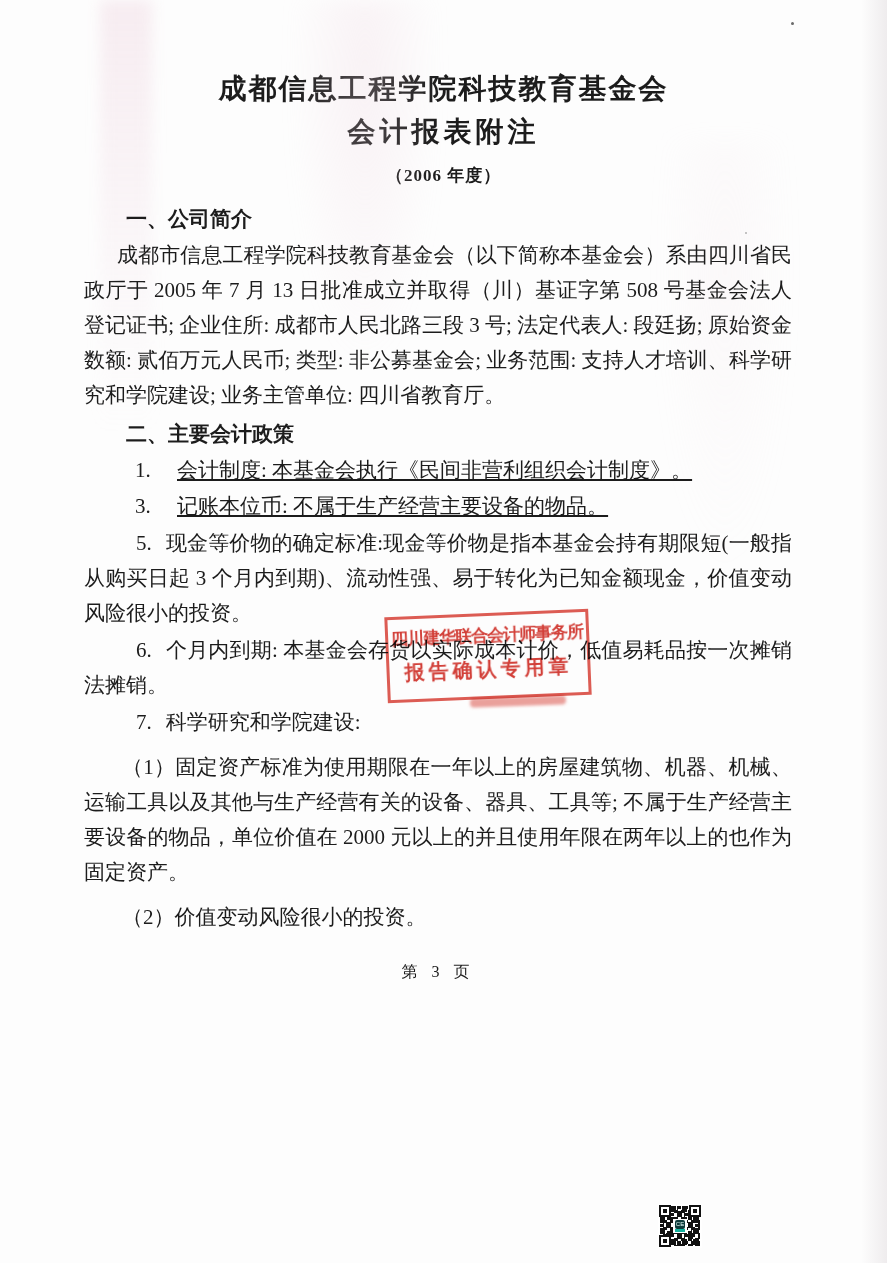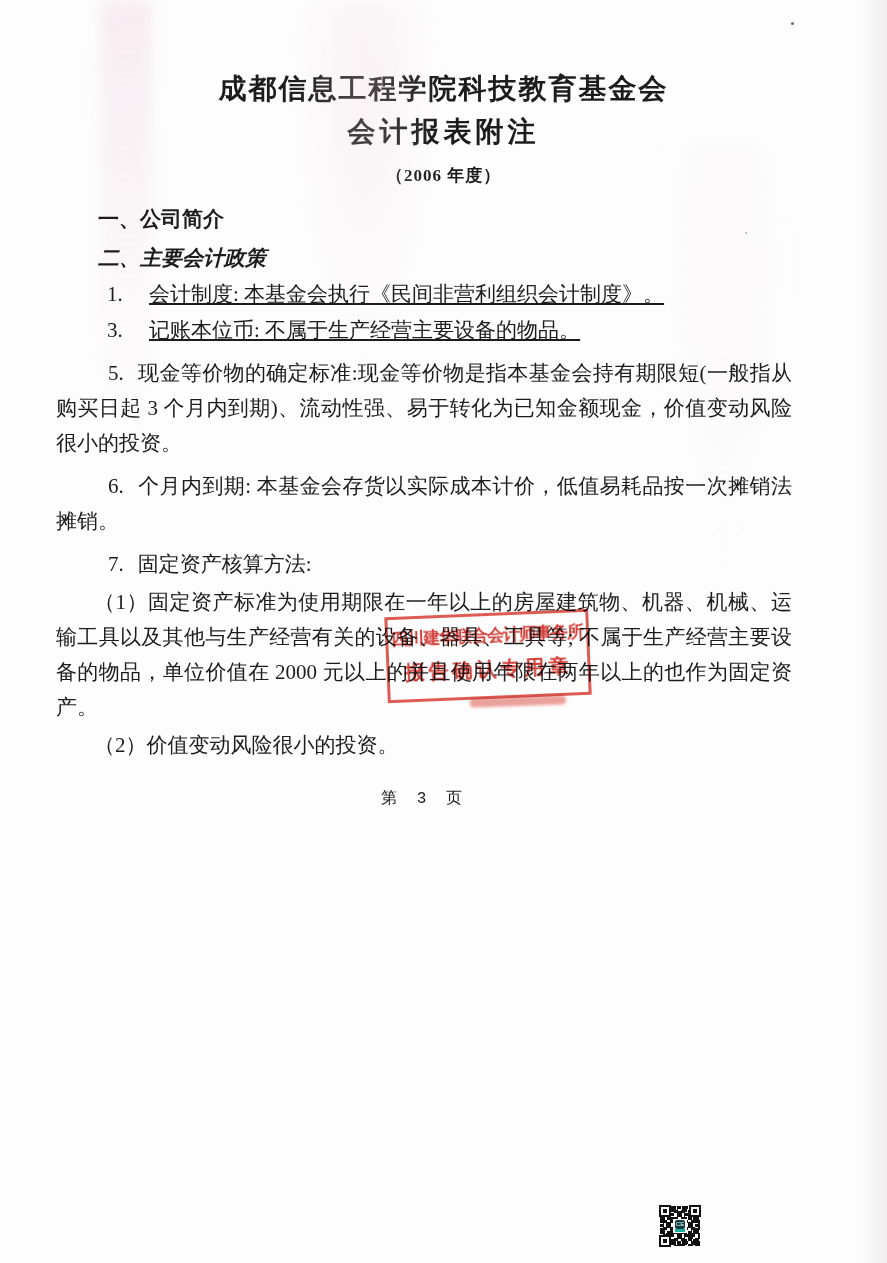--- a/index.html
+++ b/index.html
@@ -25,32 +25,32 @@
   .speck-1 { left:791px; top:22px; width:3px; height:3px; }
   .speck-2 { left:745px; top:232px; width:2px; height:2px; opacity:.5; }
 
   
   .title-block { padding-top:72px; text-align:center; }
   .doc-title { font-size:28px; font-weight:bold; letter-spacing:2px; line-height:34px; }
   .doc-subtitle { font-size:28px; font-weight:bold; letter-spacing:4px; line-height:34px; margin-top:9px; }
   .doc-period { font-size:17px; font-weight:bold; letter-spacing:1px; margin-top:15px; }
 
   
-  .content { position:relative; padding:15px 95px 0 56px; font-size:21px; line-height:35px; }
+  .content { position:relative; padding:15px 95px 0 84px; font-size:21px; line-height:35px; }
   .sec-heading { font-weight:bold; margin-left:42px; margin-bottom:1px; }
-  .sec-heading.second { margin-top:4px;font-style:italic; }
+  .sec-heading.second { margin-top:4px; }
   .para { text-indent:33px; text-align:justify; }
   .policy { text-align:justify; }
   .policy.hang { margin-left:93px; margin-top:1px;text-decoration:underline; }
   .policy.hang .num { display:inline-block; width:42px; margin-left:-42px; }
-  .policy.flow { text-indent:52px; margin-top:8px; }
+  .policy.flow { text-indent:52px; margin-top:2px; }
   .policy.flow .num { margin-right:14px; }
-  .policy.sub { text-indent:38px; margin-top:3px; }
+  .policy.sub { text-indent:38px; margin-top:10px; }
 
-  .page-number { text-align:center; font-size:16px; letter-spacing:5px; margin-top:19px; font-family:Liberation Mono, monospace; }
+  .page-number { text-align:center; font-size:16px; letter-spacing:5px; margin-top:19px; font-family:Liberation Serif, serif; }
 
   
   .stamp {
     position:absolute; left:386px; top:613px; width:204px; height:86px;
     border:3px solid rgba(213,47,36,.78); transform:rotate(-2.4deg);
     color:rgba(206,36,28,.88); text-align:center; font-weight:bold;
     mix-blend-mode:multiply; filter:blur(.3px); padding-top:7px;
   }
   .stamp-line1 { font-size:17px; letter-spacing:-1px; white-space:nowrap; line-height:26px; }
   .stamp-line2 { font-size:20px; letter-spacing:4px; white-space:nowrap; line-height:30px; margin-top:5px; }
@@ -87,34 +87,35 @@
 
   <div class="title-block">
     <div class="doc-title">成都信息工程学院科技教育基金会</div>
     <div class="doc-subtitle">会计报表附注</div>
     <div class="doc-period">（2006 年度）</div>
   </div>
 
   <div class="content">
 
     <div class="sec-heading">一、公司简介</div>
+    <div class="para">成都市信息工程学院科技教育基金会（以下简称本基金会）系由四川省民政厅于 2005 年 7 月 13 日批准成立并取得（川）基证字第 508 号基金会法人登记证书; 企业住所: 成都市人民北路三段 3 号; 法定代表人: 段廷扬; 原始资金数额: 贰佰万元人民币; 类型: 非公募基金会; 业务范围: 支持人才培训、科学研究和学院建设; 业务主管单位: 四川省教育厅。</div>
 
     <div class="sec-heading second">二、主要会计政策</div>
 
     <div class="policy hang"><span class="num">1.</span><span>会计制度: 本基金会执行《民间非营利组织会计制度》。</span></div>
 
 
     <div class="policy hang"><span class="num">3.</span><span>记账本位币: 不属于生产经营主要设备的物品。</span></div>
 
 
     <div class="policy flow"><span class="num">5.</span><span>现金等价物的确定标准:现金等价物是指本基金会持有期限短(一般指从购买日起 3 个月内到期)、流动性强、易于转化为已知金额现金，价值变动风险很小的投资。</span></div>
 
     <div class="policy flow"><span class="num">6.</span><span>个月内到期: 本基金会存货以实际成本计价，低值易耗品按一次摊销法摊销。</span></div>
 
-    <div class="policy flow"><span class="num">7.</span><span>固定资产核算方法:</span></div>
+    <div class="policy flow"><span class="num">7.</span><span>科学研究和学院建设:</span></div>
 
     <div class="policy sub"><span class="num">（1）</span><span>固定资产标准为使用期限在一年以上的房屋建筑物、机器、机械、运输工具以及其他与生产经营有关的设备、器具、工具等; 不属于生产经营主要设备的物品，单位价值在 2000 元以上的并且使用年限在两年以上的也作为固定资产。</span></div>
 
     <div class="policy sub"><span class="num">（2）</span><span>价值变动风险很小的投资。</span></div>
 
     <div class="page-number">第 3 页</div>
   </div>
 
   <div class="stamp">
     <div class="stamp-line1">四川建华联合会计师事务所</div>

